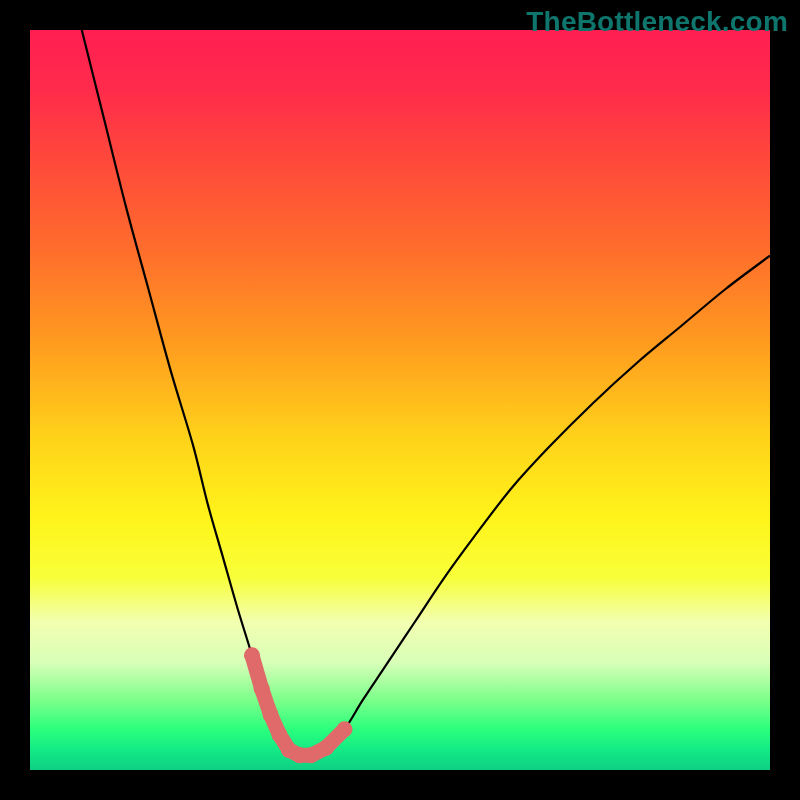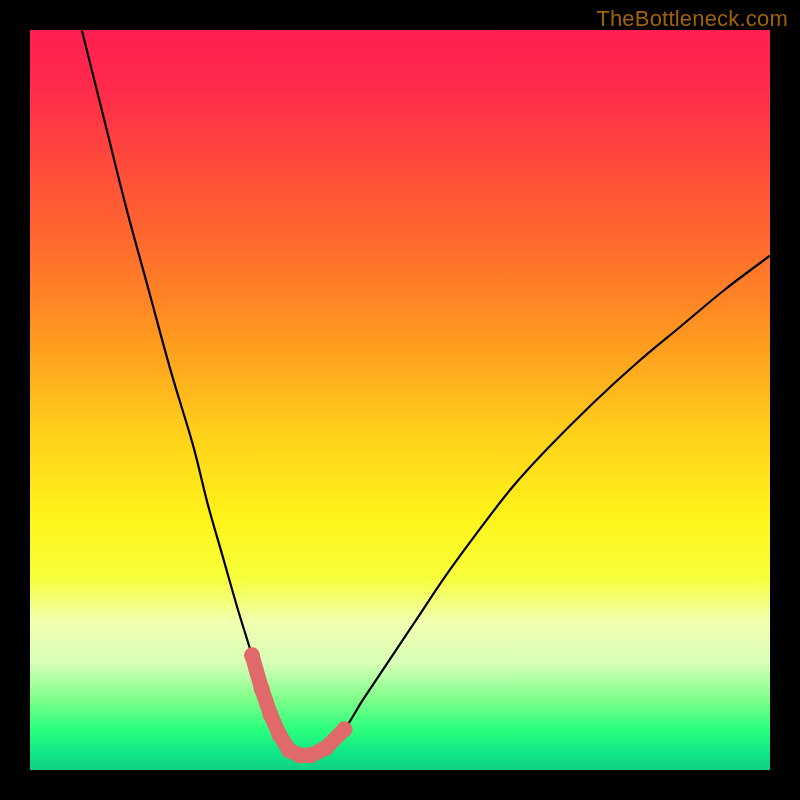--- a/index.html
+++ b/index.html
@@ -14,24 +14,24 @@
   .frame {
     position: absolute;
     left: 0; top: 0;
     width: 800px; height: 800px;
     background: #000;
   }
   .watermark {
     position: absolute;
     top: 6px;
     right: 12px;
-    color: #a16207;
-    font-size: 22px;
+    color: #0f766e;
+    font-size: 28px;
     letter-spacing: 0.2px;
-    font-weight: 400;
+    font-weight: 700;
     z-index: 10;
   }
   .plot-area {
     position: absolute;
     left: 30px;
     top: 30px;
     width: 740px;
     height: 740px;
   }
   .plot-area svg {

